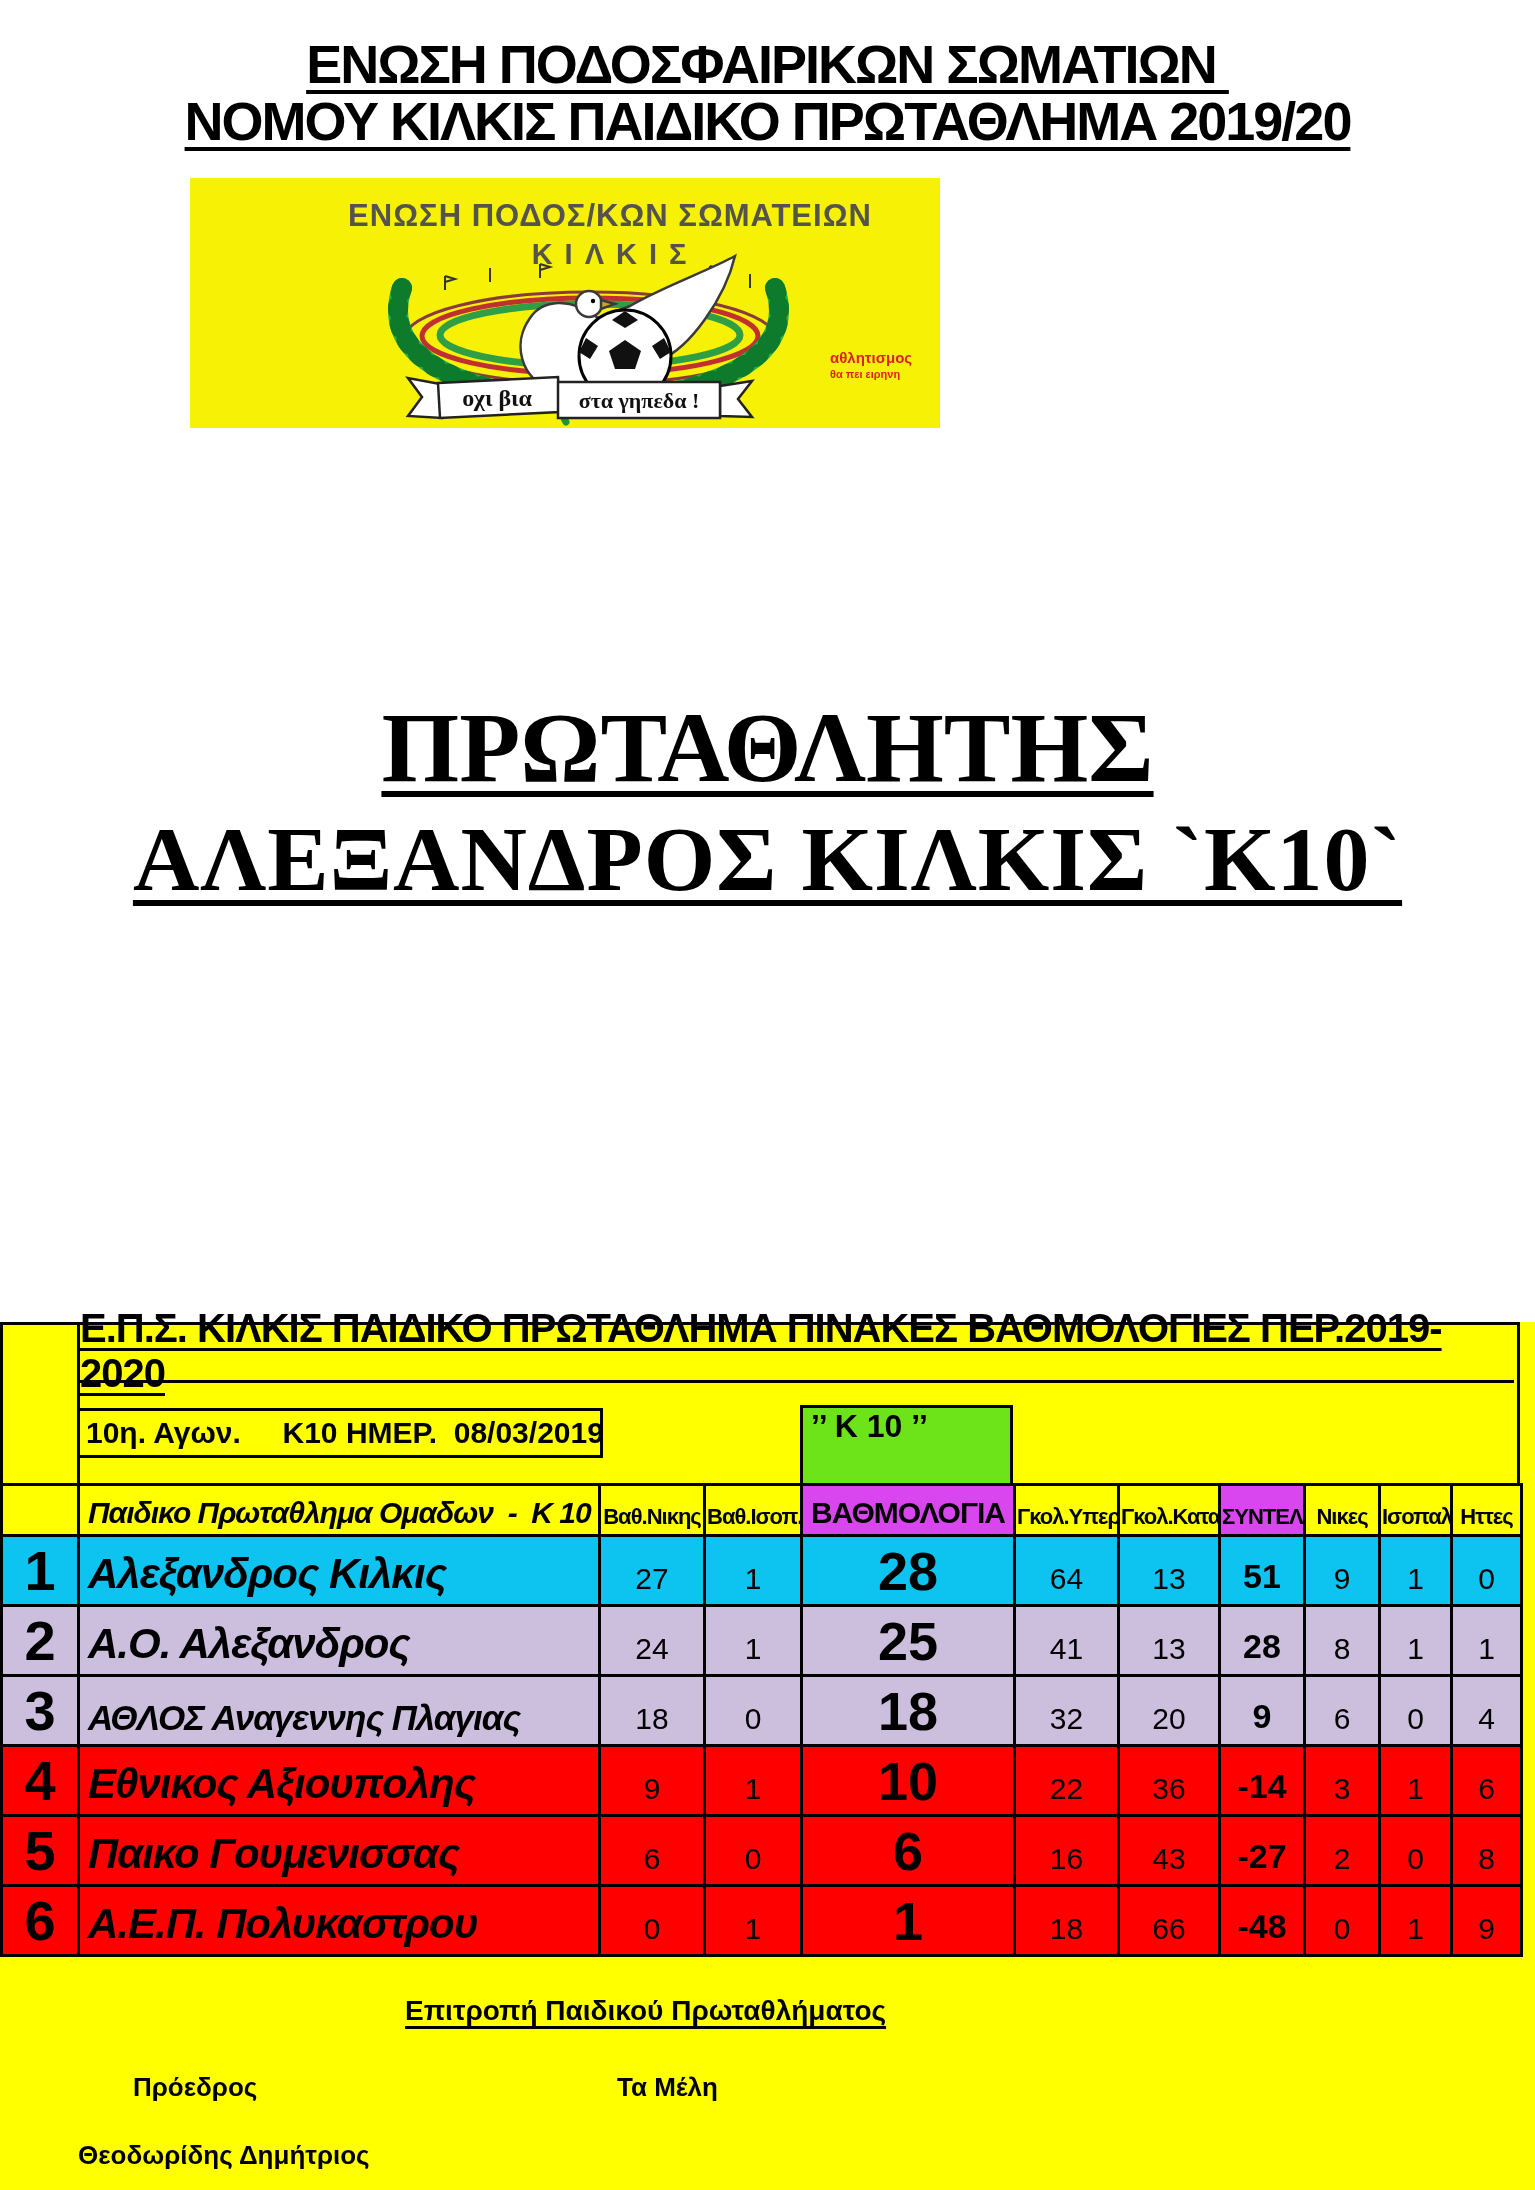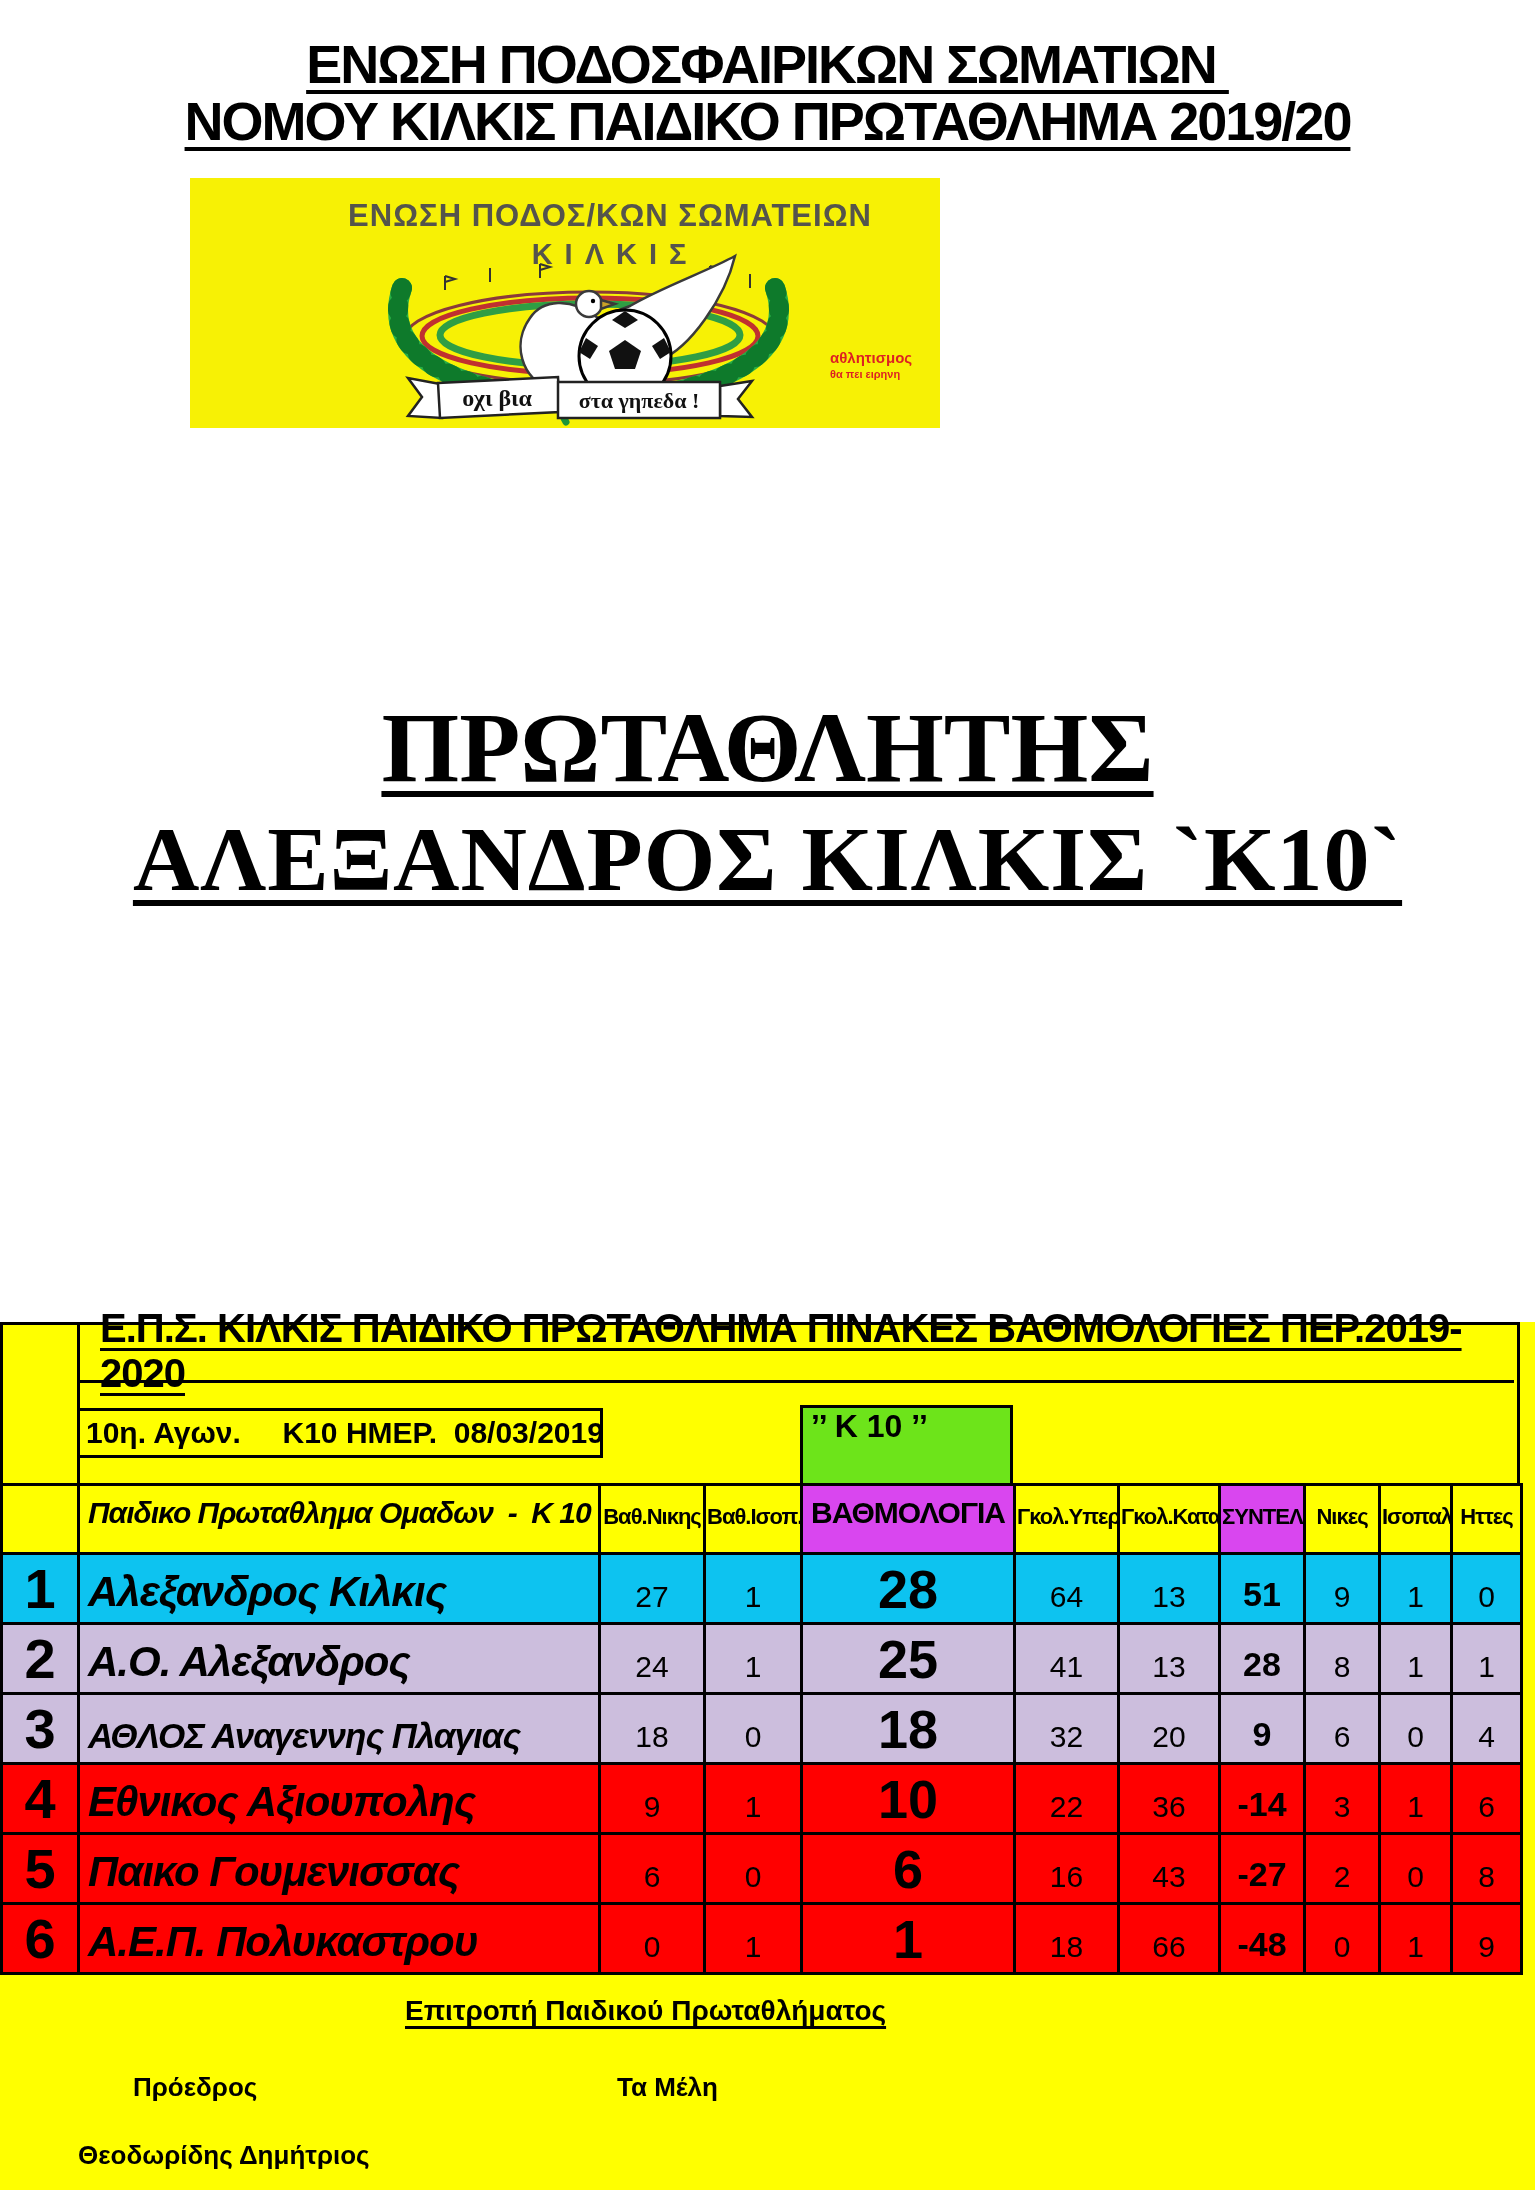--- a/index.html
+++ b/index.html
@@ -28,30 +28,30 @@
 
   
   .yellow{position:absolute;top:1322px;left:0;width:1535px;height:868px;background:#FFFF00;}
 
   .upper-outline{position:absolute;left:0;top:0;width:1514px;height:161px;
     border-top:3px solid #000;border-left:3px solid #000;border-right:3px solid #000;}
   .leftcol-line{position:absolute;left:77px;top:0;width:3px;height:161px;background:#000;}
   .title-band{position:absolute;left:80px;top:0;width:1434px;height:58px;border-bottom:3px solid #000;
     display:flex;align-items:center;justify-content:center;}
   .title-band span{font-weight:bold;font-size:40px;letter-spacing:-1px;color:#000;
-    text-decoration:underline;text-decoration-thickness:3px;text-underline-offset:6px;padding-left:20px;}
+    text-decoration:underline;text-decoration-thickness:3px;text-underline-offset:6px;}
   .round-box{position:absolute;left:77px;top:86px;width:520px;height:44px;border:3px solid #000;
     display:flex;align-items:center;}
   .round-box span{font-weight:bold;font-size:30px;padding-left:6px;white-space:pre;color:#000;}
   .k10-box{position:absolute;left:800px;top:83px;width:207px;height:75px;border:3px solid #000;background:#6DE41A;}
   .k10-box span{font-weight:bold;font-size:32px;padding-left:8px;color:#000;white-space:pre;}
 
   table.stand{position:absolute;left:0;top:161px;border-collapse:collapse;table-layout:fixed;width:1520px;}
   table.stand td{border:3px solid #000;overflow:hidden;color:#000;}
-  tr.hdr td{background:#FFFF00;height:43px;font-weight:bold;font-size:22px;text-align:center;vertical-align:bottom;padding-bottom:22px;letter-spacing:-1px;}
+  tr.hdr td{background:#FFFF00;height:43px;font-weight:bold;font-size:22px;text-align:center;vertical-align:bottom;padding-bottom:4px;letter-spacing:-1px;}
   tr.hdr td.teamh{text-align:left;font-style:italic;font-size:30px;padding-left:8px;white-space:pre;}
   tr.hdr td.green{background:#d946ef;}
   tr.hdr td.ptsh{font-size:30px;text-align:left;padding-left:8px;}
   tr.row{height:70px;}
   tr.row td.rank{font-weight:bold;font-size:56px;text-align:center;vertical-align:middle;}
   tr.row td.team{font-weight:bold;font-style:italic;font-size:42px;text-align:left;vertical-align:bottom;padding:0 0 6px 8px;white-space:nowrap;letter-spacing:-1px;}
   tr.row:nth-child(4) td.team{font-size:35px;}
   tr.row td.num{font-size:30px;text-align:center;vertical-align:bottom;padding-bottom:8px;}
   tr.row td.pts{font-weight:bold;font-size:54px;text-align:center;vertical-align:middle;}
   tr.row td.diff{font-weight:bold;font-size:34px;text-align:center;vertical-align:bottom;padding-bottom:8px;}

